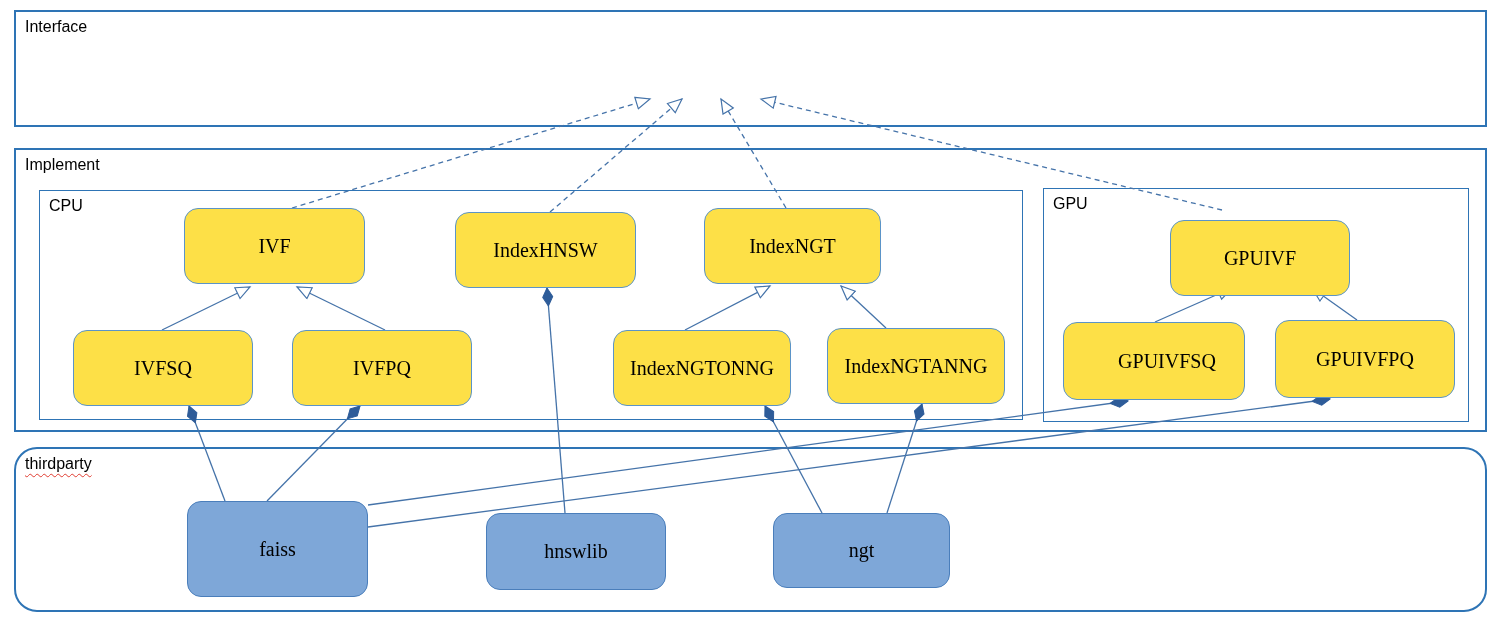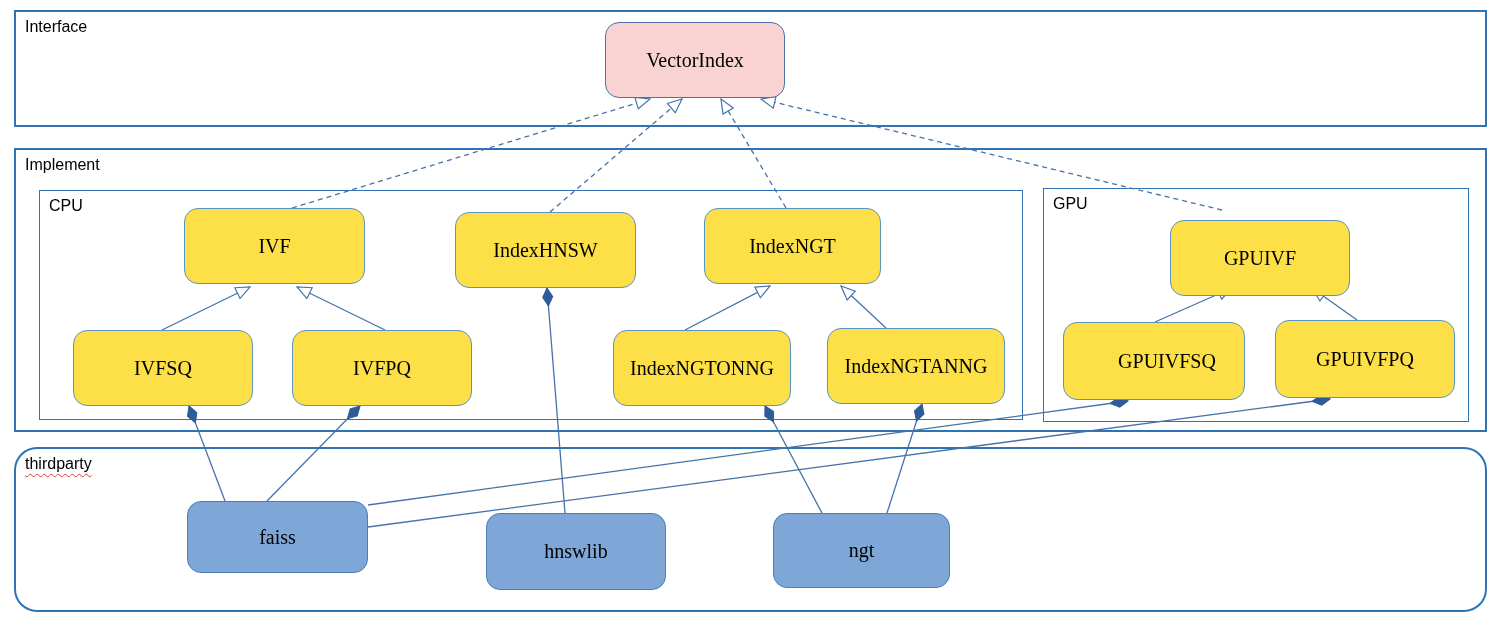--- a/index.html
+++ b/index.html
@@ -109,23 +109,20 @@
       <line x1="547" y1="288" x2="565" y2="513" marker-start="url(#mDia)"></line>
       <line x1="189" y1="406" x2="225" y2="501" marker-start="url(#mDia)"></line>
       <line x1="360" y1="406" x2="267" y2="501" marker-start="url(#mDia)"></line>
       <line x1="765" y1="406" x2="822" y2="513" marker-start="url(#mDia)"></line>
       <line x1="922" y1="404" x2="887" y2="513" marker-start="url(#mDia)"></line>
       <line x1="1128" y1="401" x2="368" y2="505" marker-start="url(#mDia)"></line>
       <line x1="1330" y1="399" x2="368" y2="527" marker-start="url(#mDia)"></line>
     </g>
   </svg>
 
-  <div class="node node-pink" style="left:605px; top:22px; width:180px; height:76px;">
-    <span class="node-label">VectorIndex</span>
-  </div>
 
   <div class="node node-green" style="left:184px; top:208px; width:181px; height:76px;">
     <span class="node-label">IVF</span>
   </div>
 
   <div class="node node-green" style="left:455px; top:212px; width:181px; height:76px;">
     <span class="node-label">IndexHNSW</span>
   </div>
 
   <div class="node node-green" style="left:704px; top:208px; width:177px; height:76px;">
@@ -153,21 +150,21 @@
   </div>
 
   <div class="node node-green" style="left:1063px; top:322px; width:182px; height:78px;padding-left:26px;">
     <span class="node-label">GPUIVFSQ</span>
   </div>
 
   <div class="node node-green" style="left:1267px; top:320px; width:180px; height:78px;margin-left:8px;">
     <span class="node-label">GPUIVFPQ</span>
   </div>
 
-  <div class="node node-blue" style="left:187px; top:501px; width:181px; height:72px;">
+  <div class="node node-blue" style="left:187px; top:501px; width:181px; height:96px;">
     <span class="node-label">faiss</span>
   </div>
 
   <div class="node node-blue" style="left:486px; top:513px; width:180px; height:77px;">
     <span class="node-label">hnswlib</span>
   </div>
 
   <div class="node node-blue" style="left:773px; top:513px; width:177px; height:75px;">
     <span class="node-label">ngt</span>
   </div>

